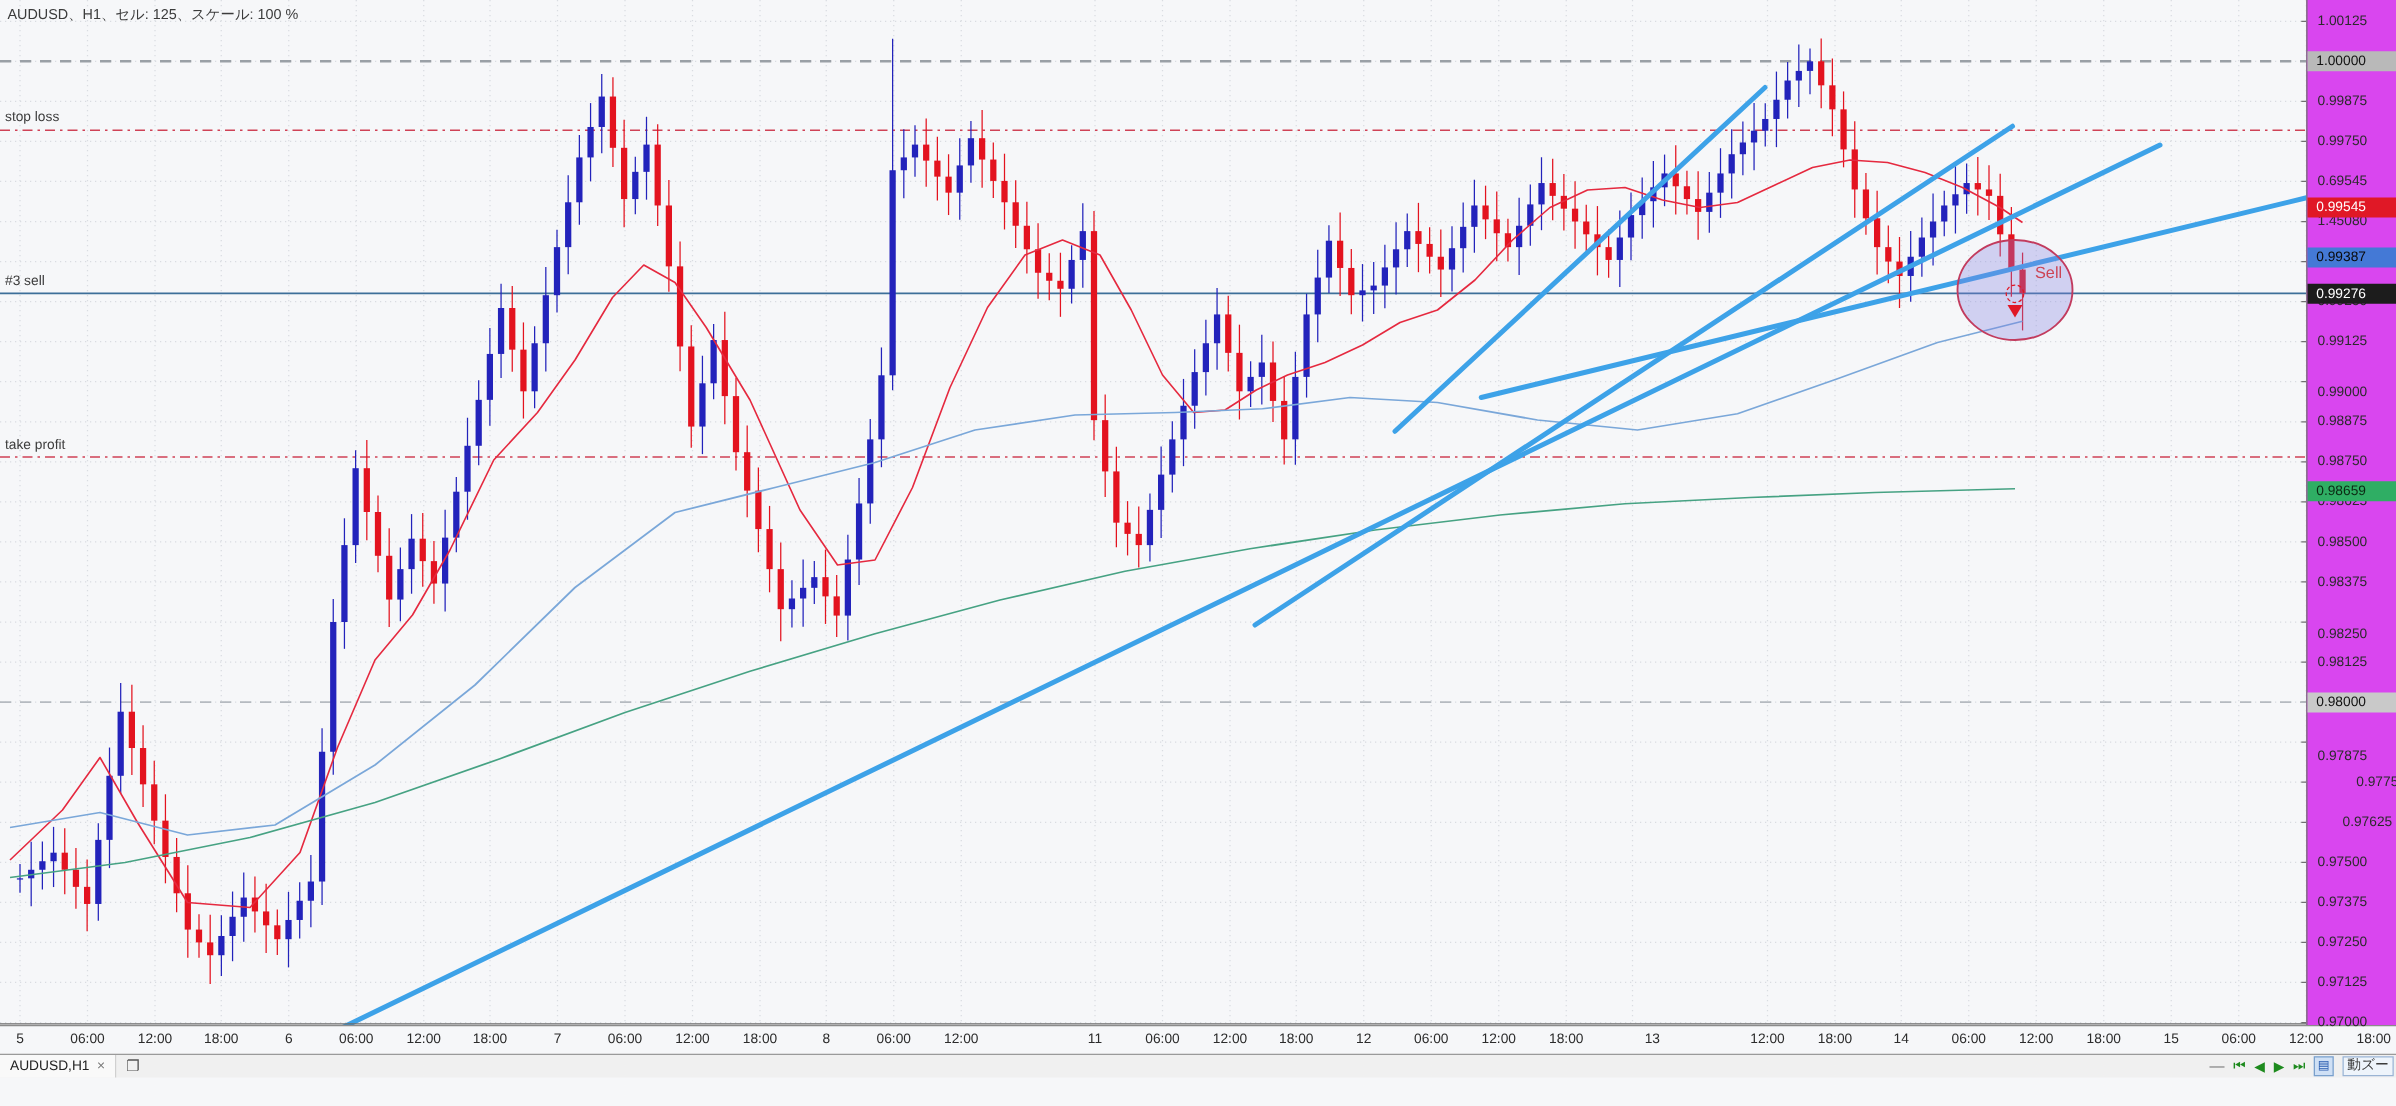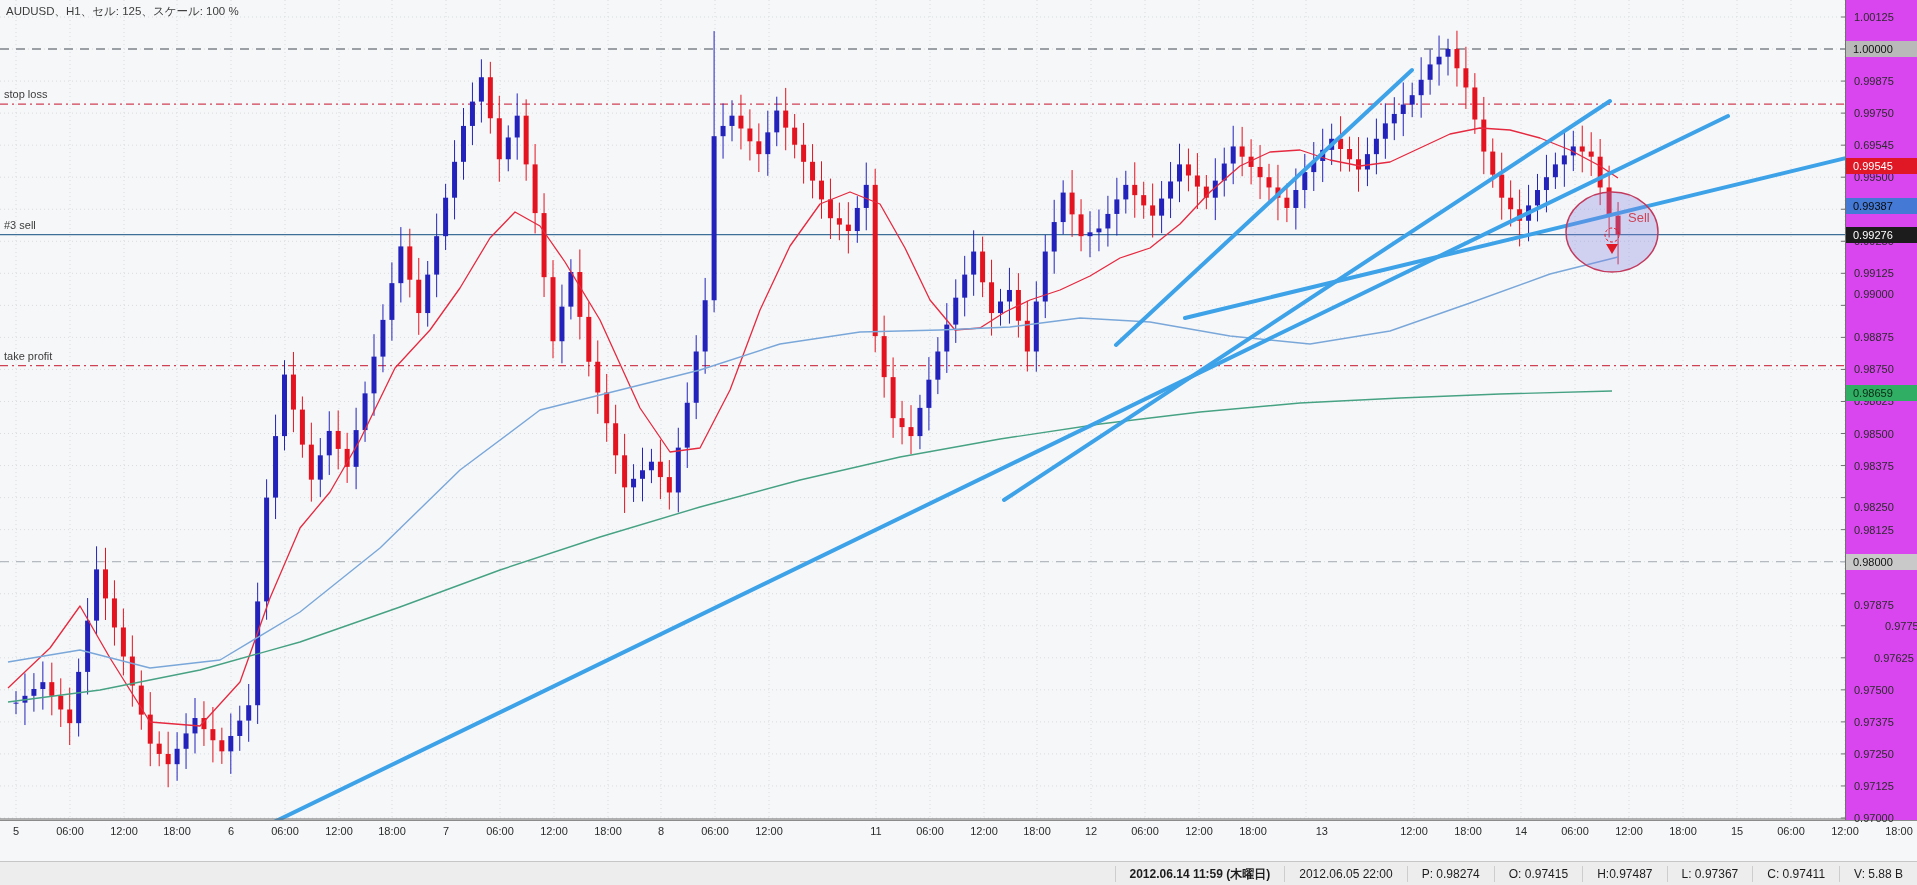--- a/index.html
+++ b/index.html
@@ -530,25 +530,25 @@
         <div class="lvl-label" style="left: 4px; top: 349.595px;">take profit</div>
       </div>
   </div>
 
   <div id="paxis">
       <div class="ptick" style="top: 11px;">1.00125</div>
       <div class="ptick" style="top: 43.04px;">1.00000</div>
       <div class="ptick" style="top: 75.08px;">0.99875</div>
       <div class="ptick" style="top: 107.12px;">0.99750</div>
       <div class="ptick" style="top: 139.16px;">0.69545</div>
-      <div class="ptick" style="top: 171.2px;">0.99500</div>
+      <div class="ptick" style="top: 171.2px;">1.45080</div>
       <div class="ptick" style="top: 203.24px;">0.99375</div>
       <div class="ptick" style="top: 235.28px;">0.99250</div>
       <div class="ptick" style="top: 267.32px;">0.99125</div>
-      <div class="ptick" style="top: 288px;">0.99000</div>
+      <div class="ptick" style="top: 308px;">0.99000</div>
       <div class="ptick" style="top: 331.4px;">0.98875</div>
       <div class="ptick" style="top: 363.44px;">0.98750</div>
       <div class="ptick" style="top: 395.48px;">0.98625</div>
       <div class="ptick" style="top: 427.52px;">0.98500</div>
       <div class="ptick" style="top: 459.56px;">0.98375</div>
       <div class="ptick" style="top: 501px;">0.98250</div>
       <div class="ptick" style="top: 523.64px;">0.98125</div>
       <div class="ptick" style="top: 555.68px;">0.98000</div>
       <div class="ptick" style="top: 599px;">0.97875</div>
       <div class="ptick" style="top: 619.76px; margin-left: 31px;">0.97750</div>
@@ -596,26 +596,32 @@
       <div class="ttick" style="left: 1521px;">14</div>
       <div class="ttick" style="left: 1575px;">06:00</div>
       <div class="ttick" style="left: 1629px;">12:00</div>
       <div class="ttick" style="left: 1683px;">18:00</div>
       <div class="ttick" style="left: 1737px;">15</div>
       <div class="ttick" style="left: 1791px;">06:00</div>
       <div class="ttick" style="left: 1845px;">12:00</div>
       <div class="ttick" style="left: 1899px;">18:00</div>
     </div>
 
-
-  <div id="statusbar">
-    <div class="sp"></div>
-    <div class="scell bold">2012.06.14 11:59 (木曜日)</div>
-    <div class="scell">2012.06.05 22:00</div>
-    <div class="scell">P: 0.98274</div>
-    <div class="scell">O: 0.97415</div>
-    <div class="scell">H:0.97487</div>
-    <div class="scell">L: 0.97367</div>
-    <div class="scell">C: 0.97411</div>
-    <div class="scell">V: 5.88 B</div>
+  <div id="tabbar">
+    <div id="tab">
+      <span class="tlabel">AUDUSD,H1</span>
+      <span class="tclose">×</span>
+    </div>
+    <span class="winicon">❐</span>
+    <div id="tab-spacer"></div>
+    <div id="navgroup">
+      <span class="navdash">—</span>
+      <span class="navbtn">⏮</span>
+      <span class="navbtn">◀</span>
+      <span class="navbtn">▶</span>
+      <span class="navbtn">⏭</span>
+      <span class="cascade">▤</span>
+      <span class="autozoom">動ズー</span>
+    </div>
   </div>
 
+
 </div>
 
 </body></html>

